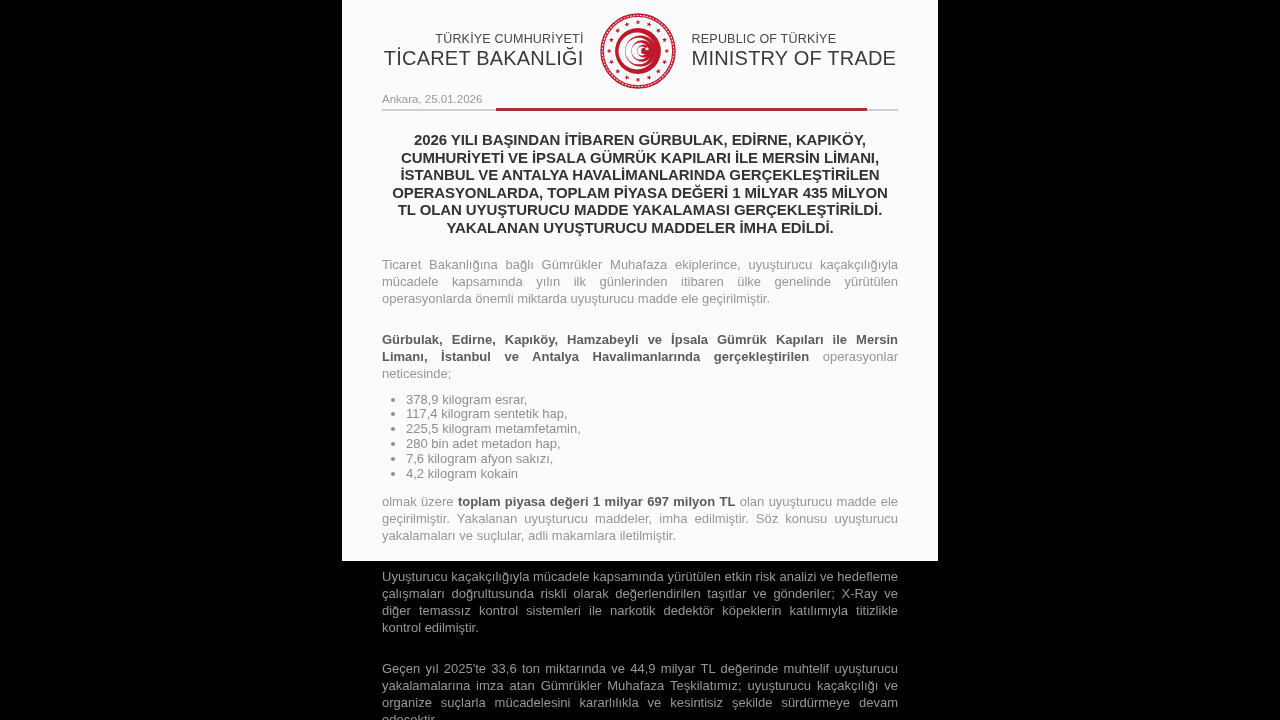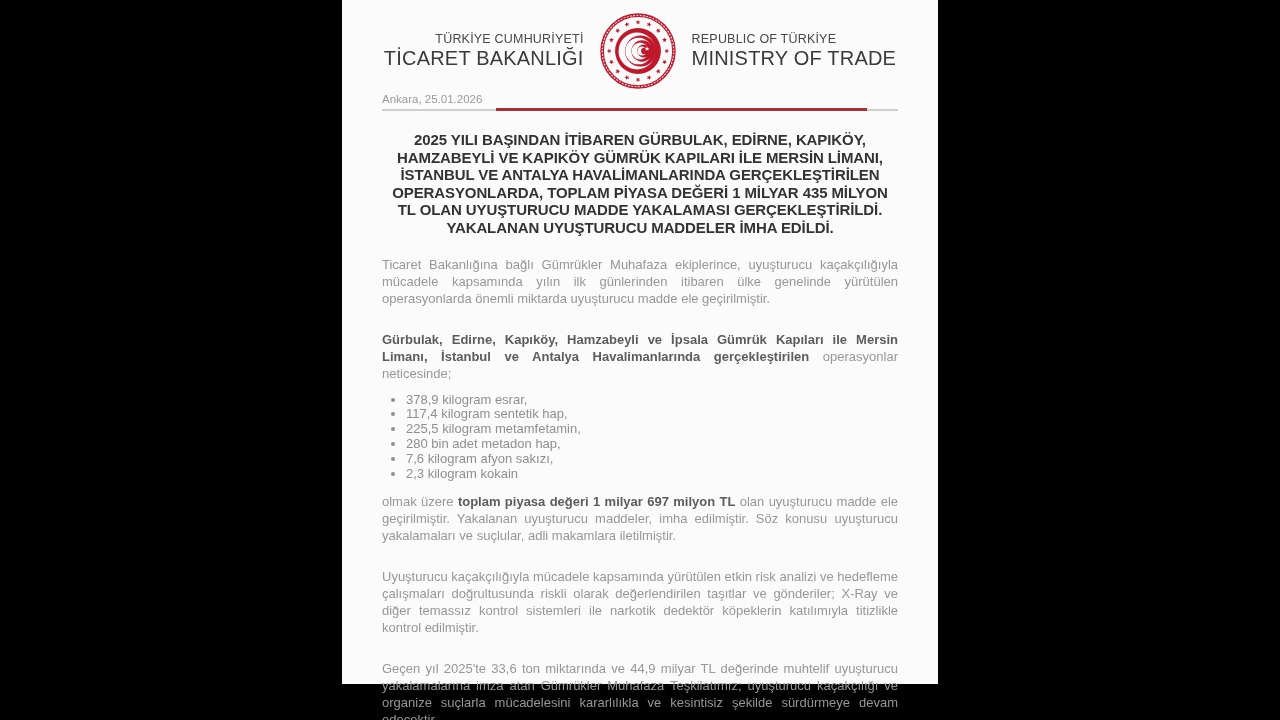--- a/index.html
+++ b/index.html
@@ -1,19 +1,19 @@
 <!DOCTYPE html>
 <html><head>
 <meta charset="utf-8">
 <style>
   * { margin:0; padding:0; box-sizing:border-box; }
   html,body { width:1280px; height:720px; }
   body { font-family:"Liberation Sans", sans-serif; background:#000; }
   .stage { width:1280px; height:720px; background:#000; display:flex; justify-content:center; overflow:hidden; }
-  .doc { width:596px; height:684px; background:#fbfbfb; padding:0 40px; display:flex; flex-direction:column; }
+  .doc { width:596px; height:561px; background:#fbfbfb; padding:0 40px; display:flex; flex-direction:column; }
 
   
   .hdr { display:flex; align-items:center; justify-content:center; gap:15px; padding-top:12px; }
   .hdr .blk { line-height:1.18; color:#474747; }
   .hdr .blk.l { text-align:right; }
   .hdr .blk.r { text-align:left; }
   .hdr .ln1 { font-size:12.5px; letter-spacing:.2px; }
   .hdr .ln2 { font-size:20px; font-weight:normal; color:#3a3a3a; letter-spacing:.2px; }
   .logo { width:78px; height:78px; flex:0 0 auto; }
 
@@ -96,40 +96,40 @@
     <div class="dateline">Ankara, 25.01.2026</div>
     <div class="divider">
       <div class="base"></div>
       <div class="red"></div>
     </div>
 
     <div class="title">
     </div>
 
     <div class="headline">
-      <div>2025 YILI BAŞINDAN İTİBAREN GÜRBULAK, EDİRNE, KAPIKÖY,</div>
-      <div>HAMZABEYLİ VE KAPIKÖY GÜMRÜK KAPILARI İLE MERSİN LİMANI,</div>
+      <div>2026 YILI BAŞINDAN İTİBAREN GÜRBULAK, EDİRNE, KAPIKÖY,</div>
+      <div>CUMHURİYETİ VE İPSALA GÜMRÜK KAPILARI İLE MERSİN LİMANI,</div>
       <div>İSTANBUL VE ANTALYA HAVALİMANLARINDA GERÇEKLEŞTİRİLEN</div>
       <div>OPERASYONLARDA, TOPLAM PİYASA DEĞERİ 1 MİLYAR 435 MİLYON</div>
       <div>TL OLAN UYUŞTURUCU MADDE YAKALAMASI GERÇEKLEŞTİRİLDİ.</div>
       <div>YAKALANAN UYUŞTURUCU MADDELER İMHA EDİLDİ.</div>
     </div>
     <div class="red-underline"></div>
 
     <p class="p">Ticaret Bakanlığına bağlı Gümrükler Muhafaza ekiplerince, uyuşturucu kaçakçılığıyla mücadele kapsamında yılın ilk günlerinden itibaren ülke genelinde yürütülen operasyonlarda önemli miktarda uyuşturucu madde ele geçirilmiştir.</p>
 
     <p class="p tight"><b>Gürbulak, Edirne, Kapıköy, Hamzabeyli ve İpsala Gümrük Kapıları ile Mersin Limanı, İstanbul ve Antalya Havalimanlarında gerçekleştirilen </b><span>operasyonlar neticesinde;</span></p>
 
     <ul class="bullets">
       <li>378,9 kilogram esrar,</li>
       <li>117,4 kilogram sentetik hap,</li>
       <li>225,5 kilogram metamfetamin,</li>
       <li>280 bin adet metadon hap,</li>
       <li>7,6 kilogram afyon sakızı,</li>
-      <li>2,3 kilogram kokain</li>
+      <li>4,2 kilogram kokain</li>
     </ul>
 
     <p class="p"><span>olmak üzere </span><b>toplam piyasa değeri 1 milyar 697 milyon TL</b><span> olan uyuşturucu madde ele geçirilmiştir. Yakalanan uyuşturucu maddeler, imha edilmiştir. Söz konusu uyuşturucu yakalamaları ve suçlular, adli makamlara iletilmiştir.</span></p>
 
     <p class="p tight">Uyuşturucu kaçakçılığıyla mücadele kapsamında yürütülen etkin risk analizi ve hedefleme çalışmaları doğrultusunda riskli olarak değerlendirilen taşıtlar ve gönderiler; X-Ray ve diğer temassız kontrol sistemleri ile narkotik dedektör köpeklerin katılımıyla titizlikle kontrol edilmiştir.</p>
 
     <p class="p tight">Geçen yıl 2025'te 33,6 ton miktarında ve 44,9 milyar TL değerinde muhtelif uyuşturucu yakalamalarına imza atan Gümrükler Muhafaza Teşkilatımız; uyuşturucu kaçakçılığı ve organize suçlarla mücadelesini kararlılıkla ve kesintisiz şekilde sürdürmeye devam edecektir.</p>
 
   </div>
 </div>

